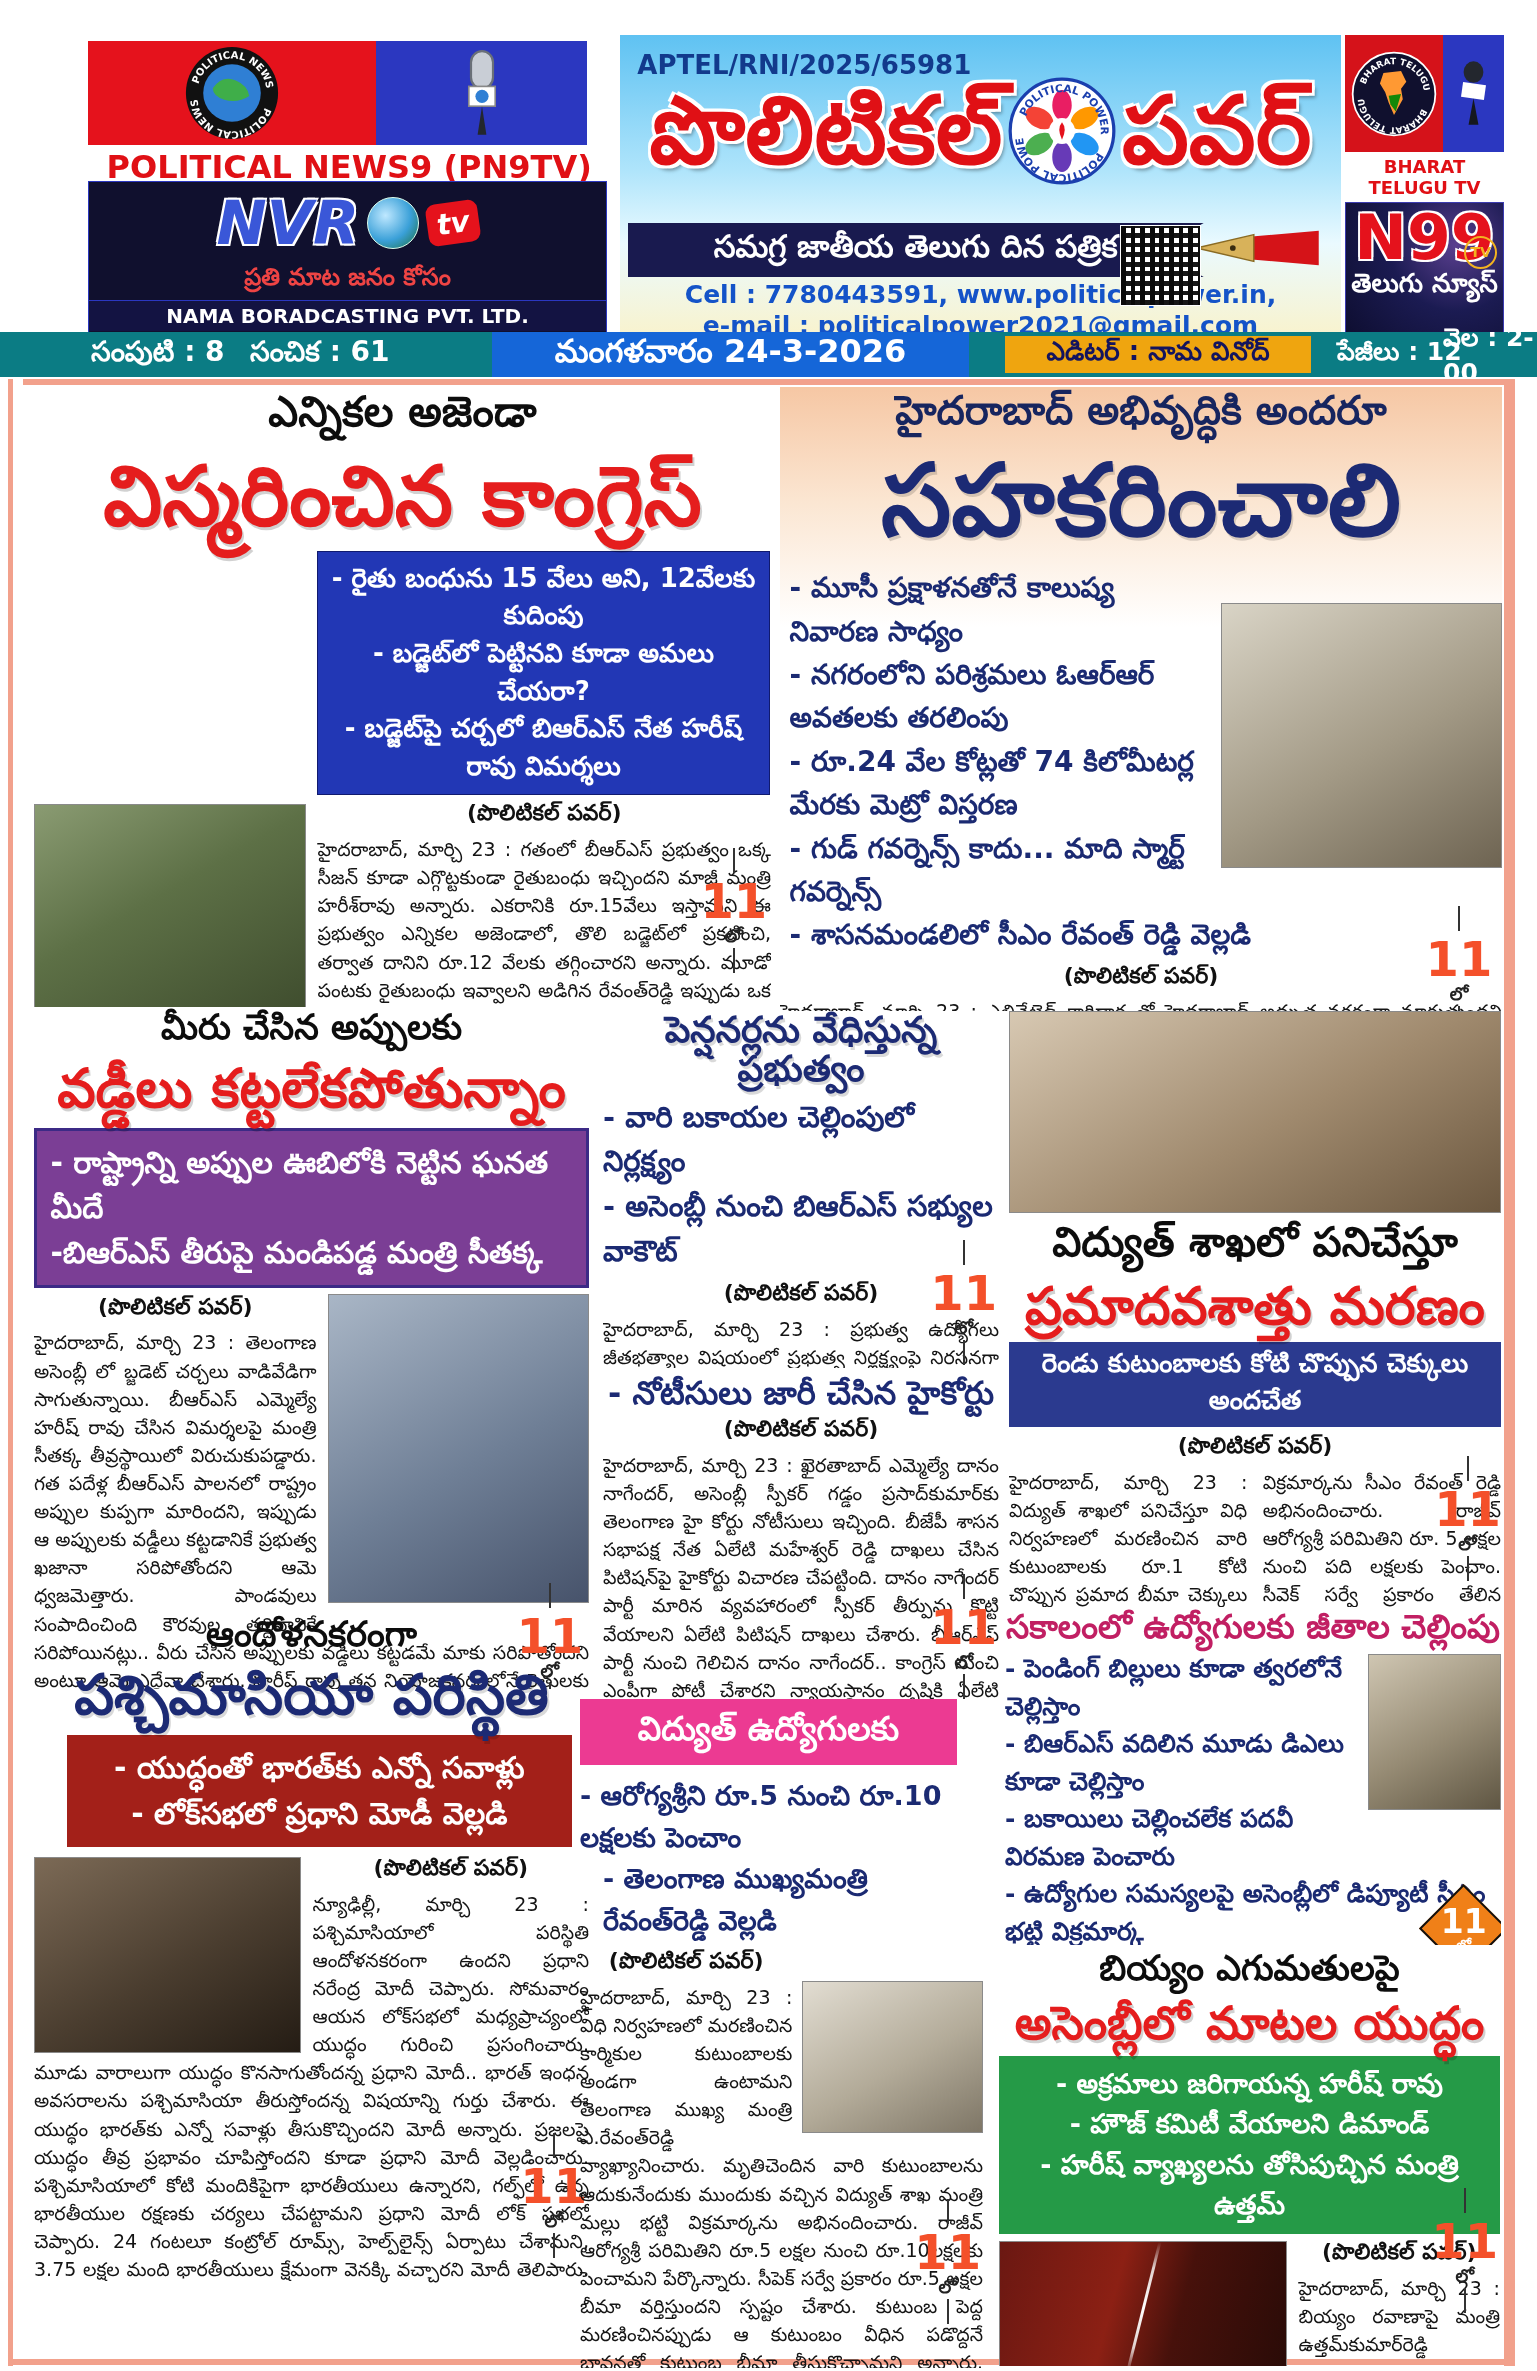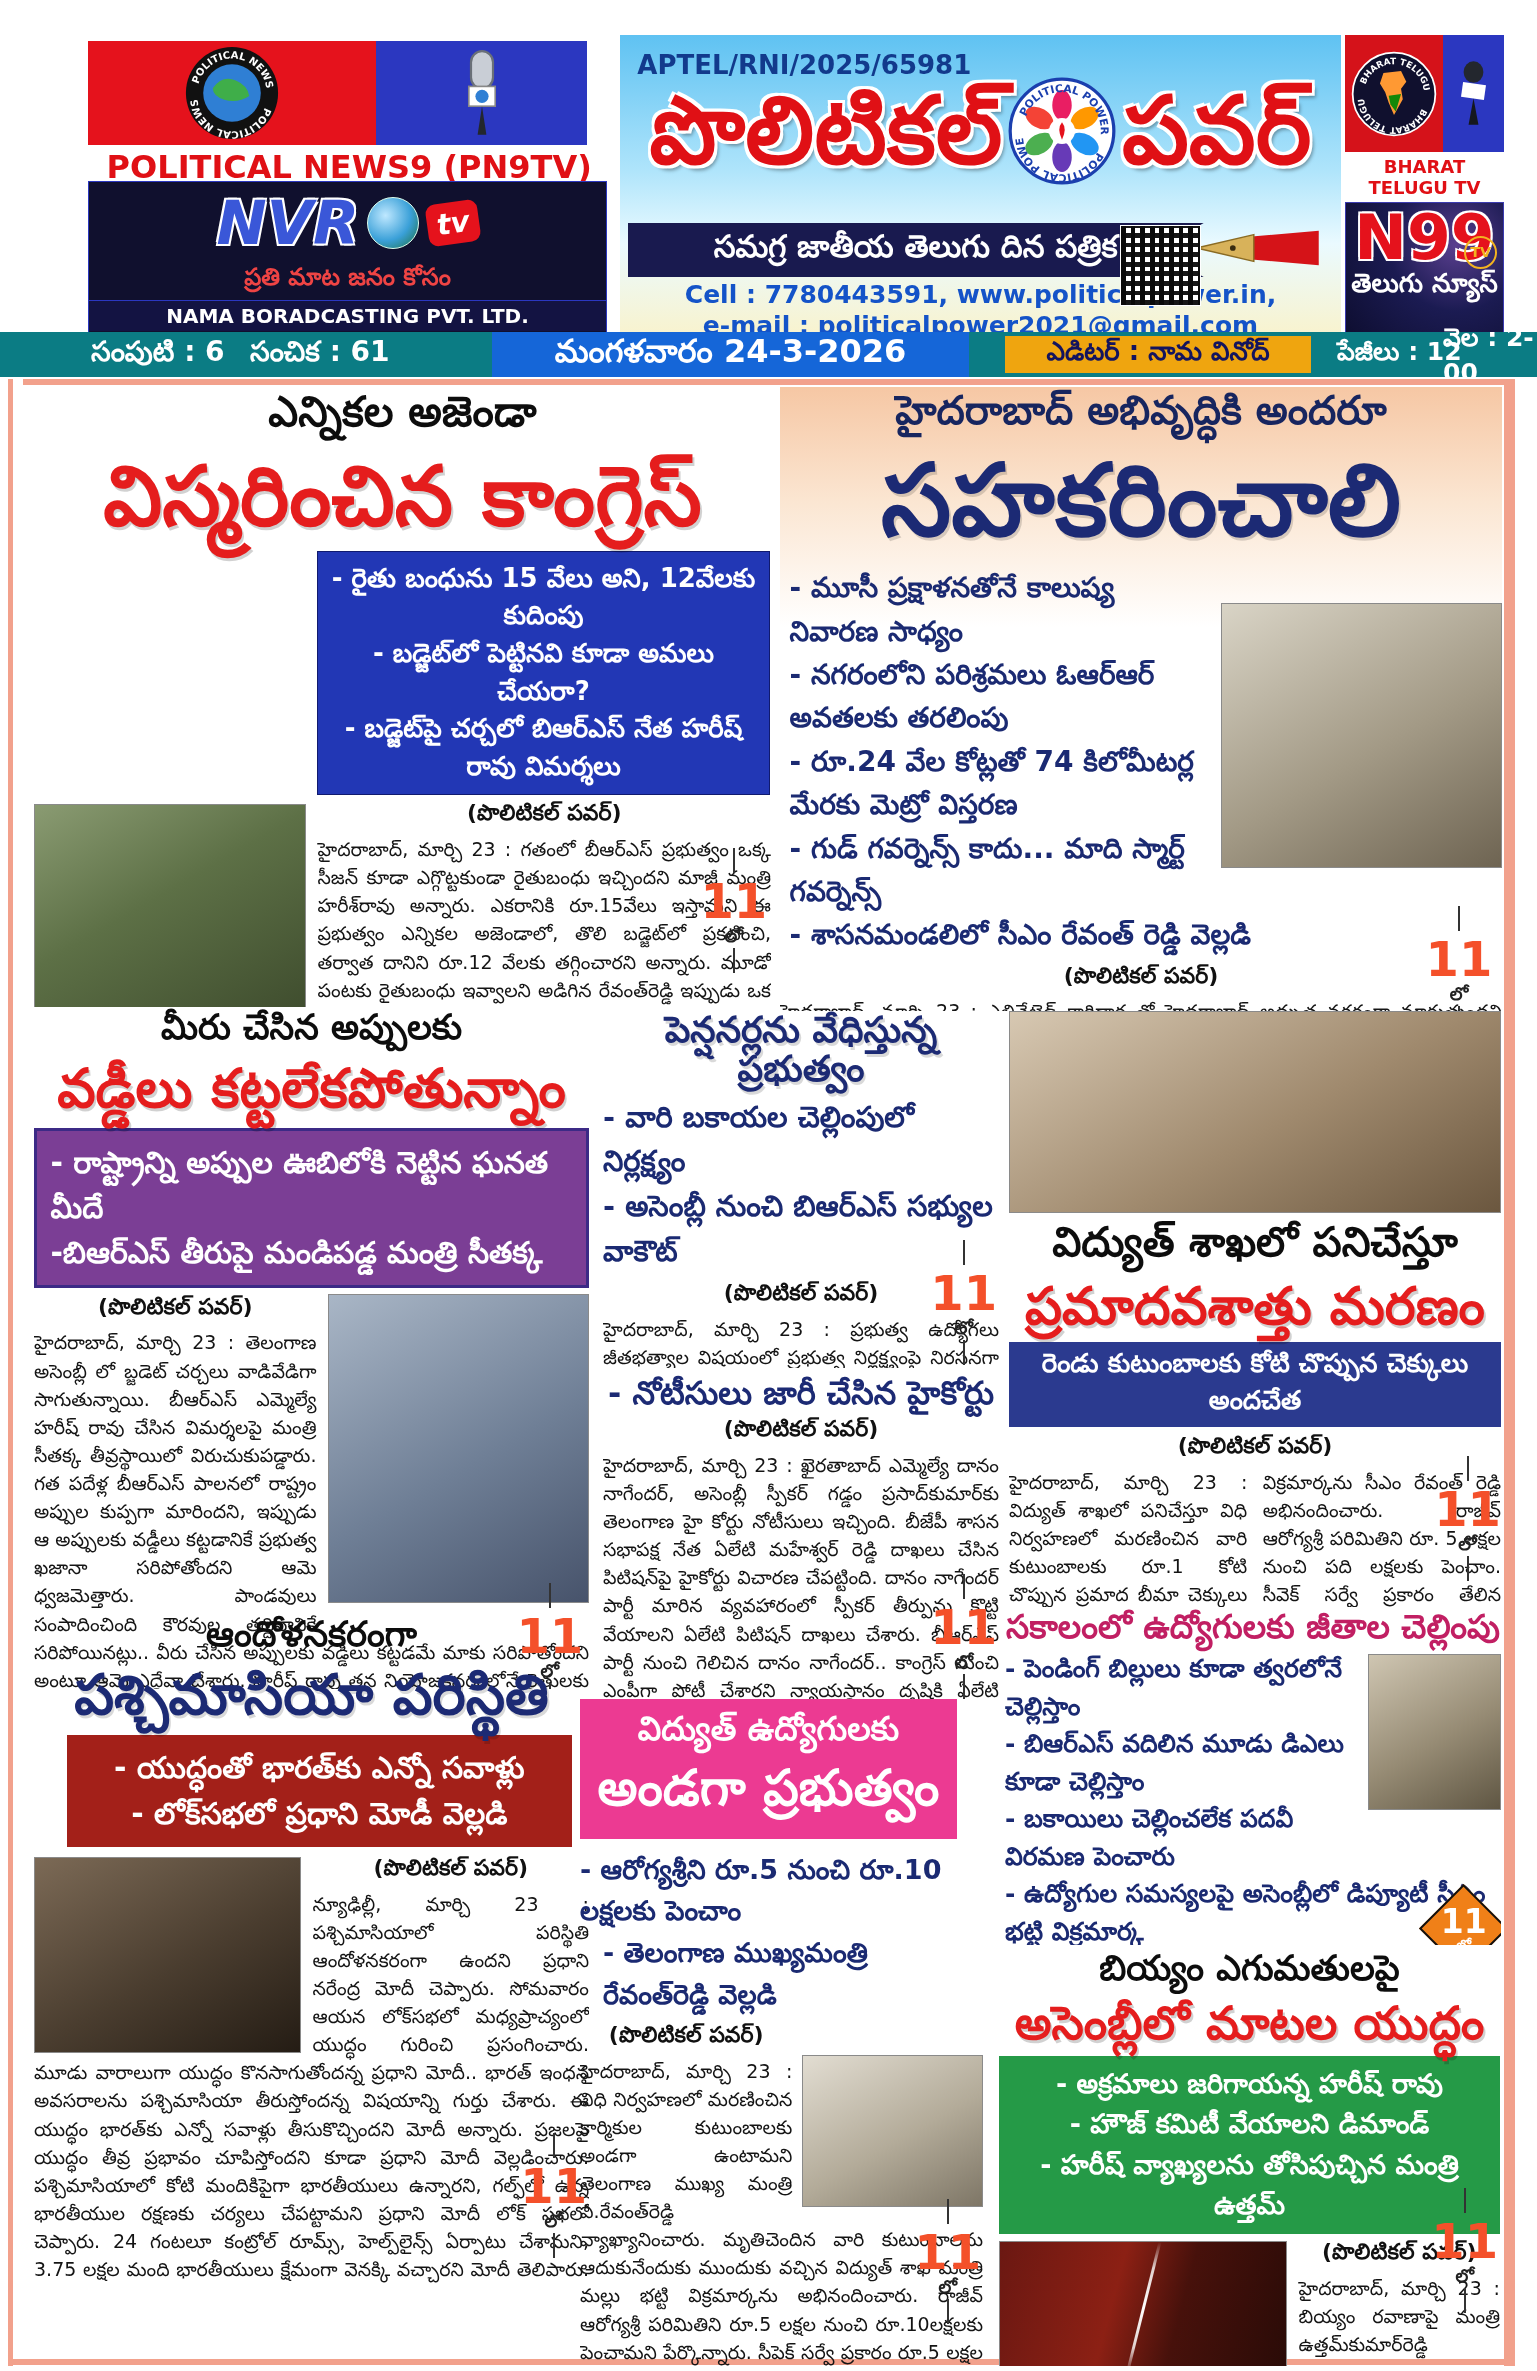--- a/index.html
+++ b/index.html
@@ -216,21 +216,21 @@
     </div>
     <div class="bt-name" data-name="bharat-telugu-tv-name">BHARAT TELUGU TV</div>
     <div class="n99" data-name="n99-logo">
       <span class="n99-txt" data-name="n99-letters">N99</span>
       <span class="n99-tv" data-name="n99-tv-circle">TV</span>
       <div class="n99-sub" data-name="n99-subtitle">తెలుగు న్యూస్</div>
     </div>
   </div>
 
   <div id="infobar" data-name="issue-info-bar">
-    <span class="seg ib-vol" data-name="volume-label">సంపుటి : 6</span>
+    <span class="seg ib-vol" data-name="volume-label">సంపుటి : 8</span>
     <span class="seg ib-iss" data-name="issue-label">సంచిక : 61</span>
     <div class="seg ib-date" data-name="date-label">మంగళవారం 24-3-2026</div>
     <div class="seg ib-editor" data-name="editor-label">ఎడిటర్ : నామ వినోద్</div>
     <span class="seg ib-pages" data-name="pages-label">పేజీలు : 12</span>
     <span class="seg ib-price" data-name="price-label">వెల : 2-00</span>
   </div>
 
   <div class="rule" style="left:23px;top:379px;width:1491px;height:5.8px;" data-name="top-frame-rule"></div>
   <div class="rule" style="left:1504px;top:379px;width:10.6px;height:1987px;" data-name="right-frame-rule"></div>
   <div class="rule" style="left:7.7px;top:379px;width:5.8px;height:1987px;" data-name="left-frame-rule"></div>
@@ -385,21 +385,20 @@
     </div>
     <div class="jump" style="right:1.9px;top:519px;" data-name="page-jump-badge">
       <span class="jn" data-name="jump-number">11</span>
       <span class="jl" data-name="jump-suffix">లో</span>
     </div>
   </div>
 
   <div class="story" id="story-powersupport" style="left:580px;top:1699px;width:403px;height:669px;" data-name="story-power-employees-support">
     <div class="box pinkbox" style="width:377px;" data-name="headline-box">
       <div style="font-size:33px;" data-name="headline-line1">విద్యుత్ ఉద్యోగులకు</div>
-      <div style="font-size:50px;margin-top:3.8px;" data-name="headline-line2">అండగా ప్రభుత్వం</div>
     </div>
     <div class="bullets" style="font-size:27px;line-height:1.55;margin-top:9.6px;" data-name="bullet-list">
       <div data-name="bullet">- ఆరోగ్యశ్రీని రూ.5 నుంచి రూ.10 లక్షలకు పెంచాం</div>
       <div style="padding-left:23px;" data-name="bullet">- తెలంగాణ ముఖ్యమంత్రి రేవంత్‌రెడ్డి వెల్లడి</div>
     </div>
     <div data-name="article-flow" style="margin-top:3.8px;">
       <div class="photo ph-desk" style="float:right;width:181px;height:152px;margin:33px 0 5.8px 9.6px;" data-name="photo-revanth-press"></div>
       <div class="dateline" data-name="credit-line">(పొలిటికల్ పవర్)</div>
       <div class="body" data-name="article-body">హైదరాబాద్, మార్చి 23 : విధి నిర్వహణలో మరణించిన కార్మికుల కుటుంబాలకు అండగా ఉంటామని తెలంగాణ ముఖ్య మంత్రి ఎ.రేవంత్‌రెడ్డి వ్యాఖ్యానించారు. మృతిచెందిన వారి కుటుంబాలను ఆదుకునేందుకు ముందుకు వచ్చిన విద్యుత్ శాఖ మంత్రి మల్లు భట్టి విక్రమార్కను అభినందించారు. రాజీవ్ ఆరోగ్యశ్రీ పరిమితిని రూ.5 లక్షల నుంచి రూ.10లక్షలకు పెంచామని పేర్కొన్నారు. సీపెక్ సర్వే ప్రకారం రూ.5 లక్షల బీమా వర్తిస్తుందని స్పష్టం చేశారు. కుటుంబ పెద్ద మరణించినప్పుడు ఆ కుటుంబం వీధిన పడొద్దనే భావనతో కుటుంబ బీమా తీసుకొచ్చామని అన్నారు. ఉద్యోగులు, వారి కుటుంబ సభ్యుల్లో మనోధైర్యం నింపేందుకే అసెంబ్లీ సమావేశాల సమయంలో చెక్కుల పంపిణీ కార్యక్రమం చేపట్టామని తెలిపారు. విద్యుత్, సింగరేణి కార్మికులకు రూ. కోటి పైన ప్రమాద బీమా సౌకర్యం కల్పించామని సీఎం రేవంత్‌రెడ్డి పేర్కొన్నారు. విధి నిర్వహణలో ప్రాణాలు కోల్పోయిన విద్యుత్</div>
     </div>

